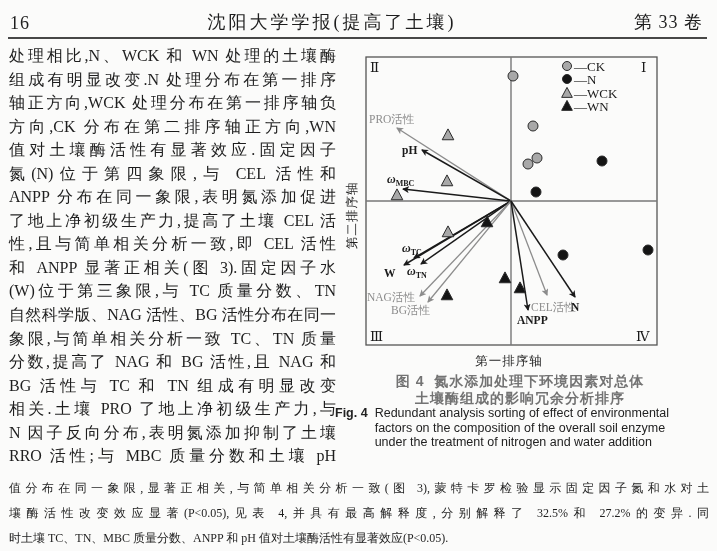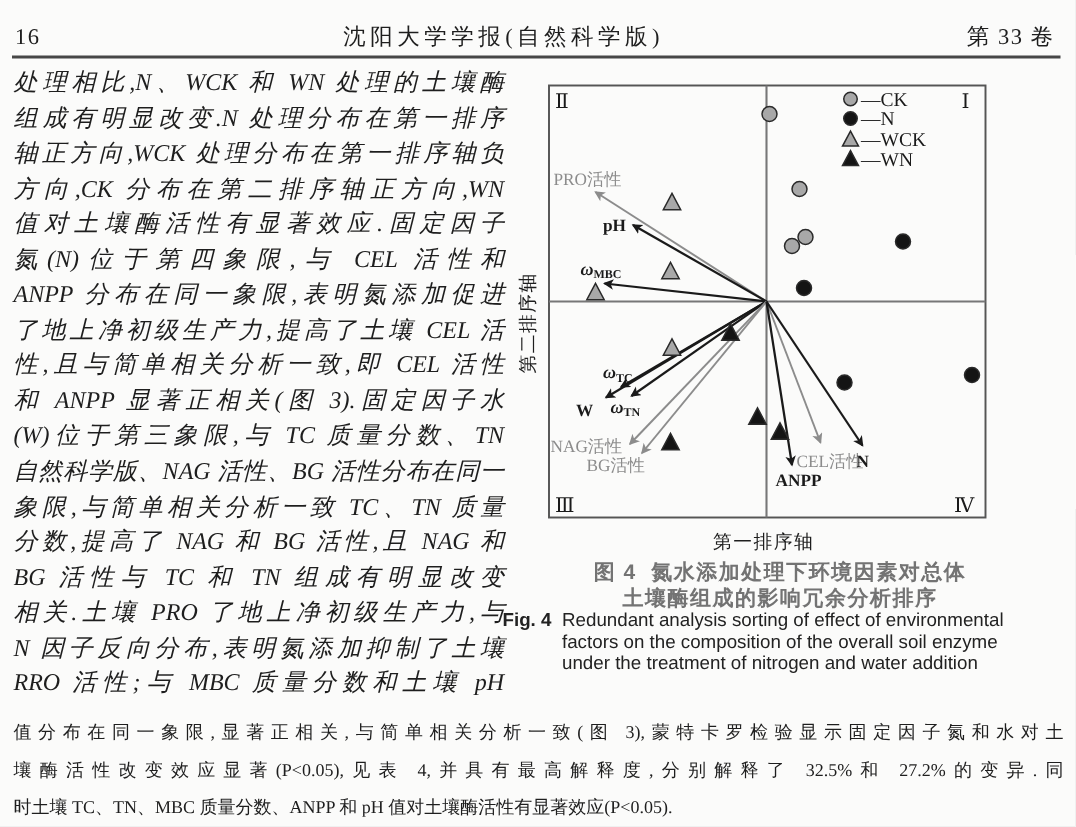--- a/index.html
+++ b/index.html
@@ -4,26 +4,26 @@
 <style>
   html,body{margin:0;padding:0;background:#e8e8e8;}
   .page{
     position:relative; width:717px; height:551px; margin:0 auto;
     background:#fbfbfa; color:#1e1e1e; overflow:hidden;
     font-family:"Liberation Serif","DejaVu Serif",serif;
   }
   
   .hdr{position:absolute; left:10px; right:14px; top:8px; height:26px;
        display:flex; justify-content:space-between; align-items:flex-end;
-       font-size:15px; letter-spacing:1px;}
+       font-size:18px; letter-spacing:1px;}
   .hdr .jt{letter-spacing:3px;}
   .rule{position:absolute; left:8px; right:10px; top:37px; height:2px; background:#474747;}
   
   .leftcol{position:absolute; left:9px; top:44px; width:327px;
-           font-size:16px; line-height:23.55px;font-style:italic;}
+           font-size:16px; line-height:23.55px;}
   .leftcol > div{text-align:justify; text-align-last:justify;}
   
   .bottompar{position:absolute; left:9px; top:476px; width:700px;
              font-size:12px; line-height:25px;}
   .bottompar > div{text-align:justify; text-align-last:justify;}
   .bottompar > div:last-child{text-align-last:left;}
   
   .figure{position:absolute; left:340px; top:50px; width:377px;}
   .rda{display:block; margin-left:5px;}
   .rda text{font-family:"Liberation Serif","DejaVu Serif",serif;}
@@ -36,21 +36,21 @@
           font-size:12.5px; line-height:14.6px; color:#222;}
   .cap-en .lbl{white-space:nowrap; font-weight:bold;}
 </style>
 </head>
 <body>
 
 <div class="page">
 
   <div class="hdr">
     <span>16</span>
-    <span class="jt">沈阳大学学报(自然科学版)</span>
+    <span class="jt">沈阳大学学报(提高了土壤)</span>
     <span>第 33 卷</span>
   </div>
   <div class="rule"></div>
 
   <div class="leftcol">
       <div>处理相比,N、WCK 和 WN 处理的土壤酶</div>
       <div>组成有明显改变.N 处理分布在第一排序</div>
       <div>轴正方向,WCK 处理分布在第一排序轴负</div>
       <div>方向,CK 分布在第二排序轴正方向,WN</div>
       <div>值对土壤酶活性有显著效应.固定因子</div>

